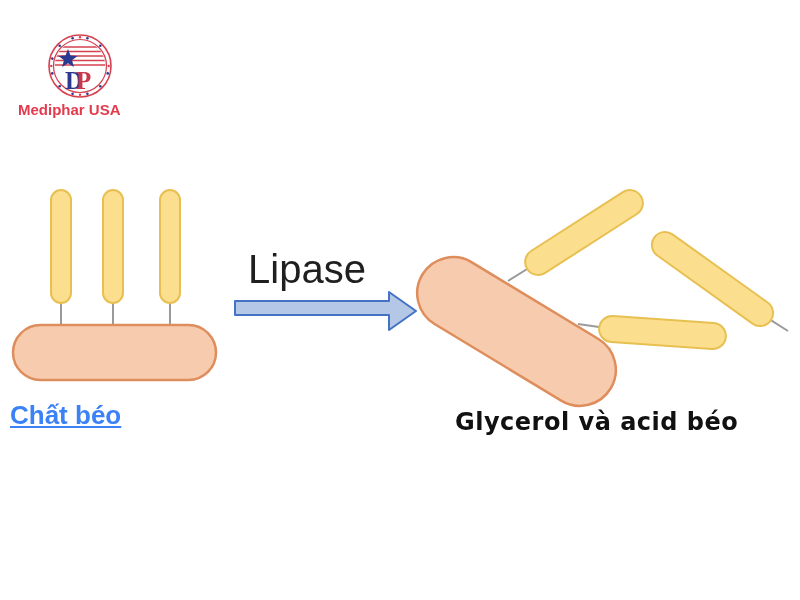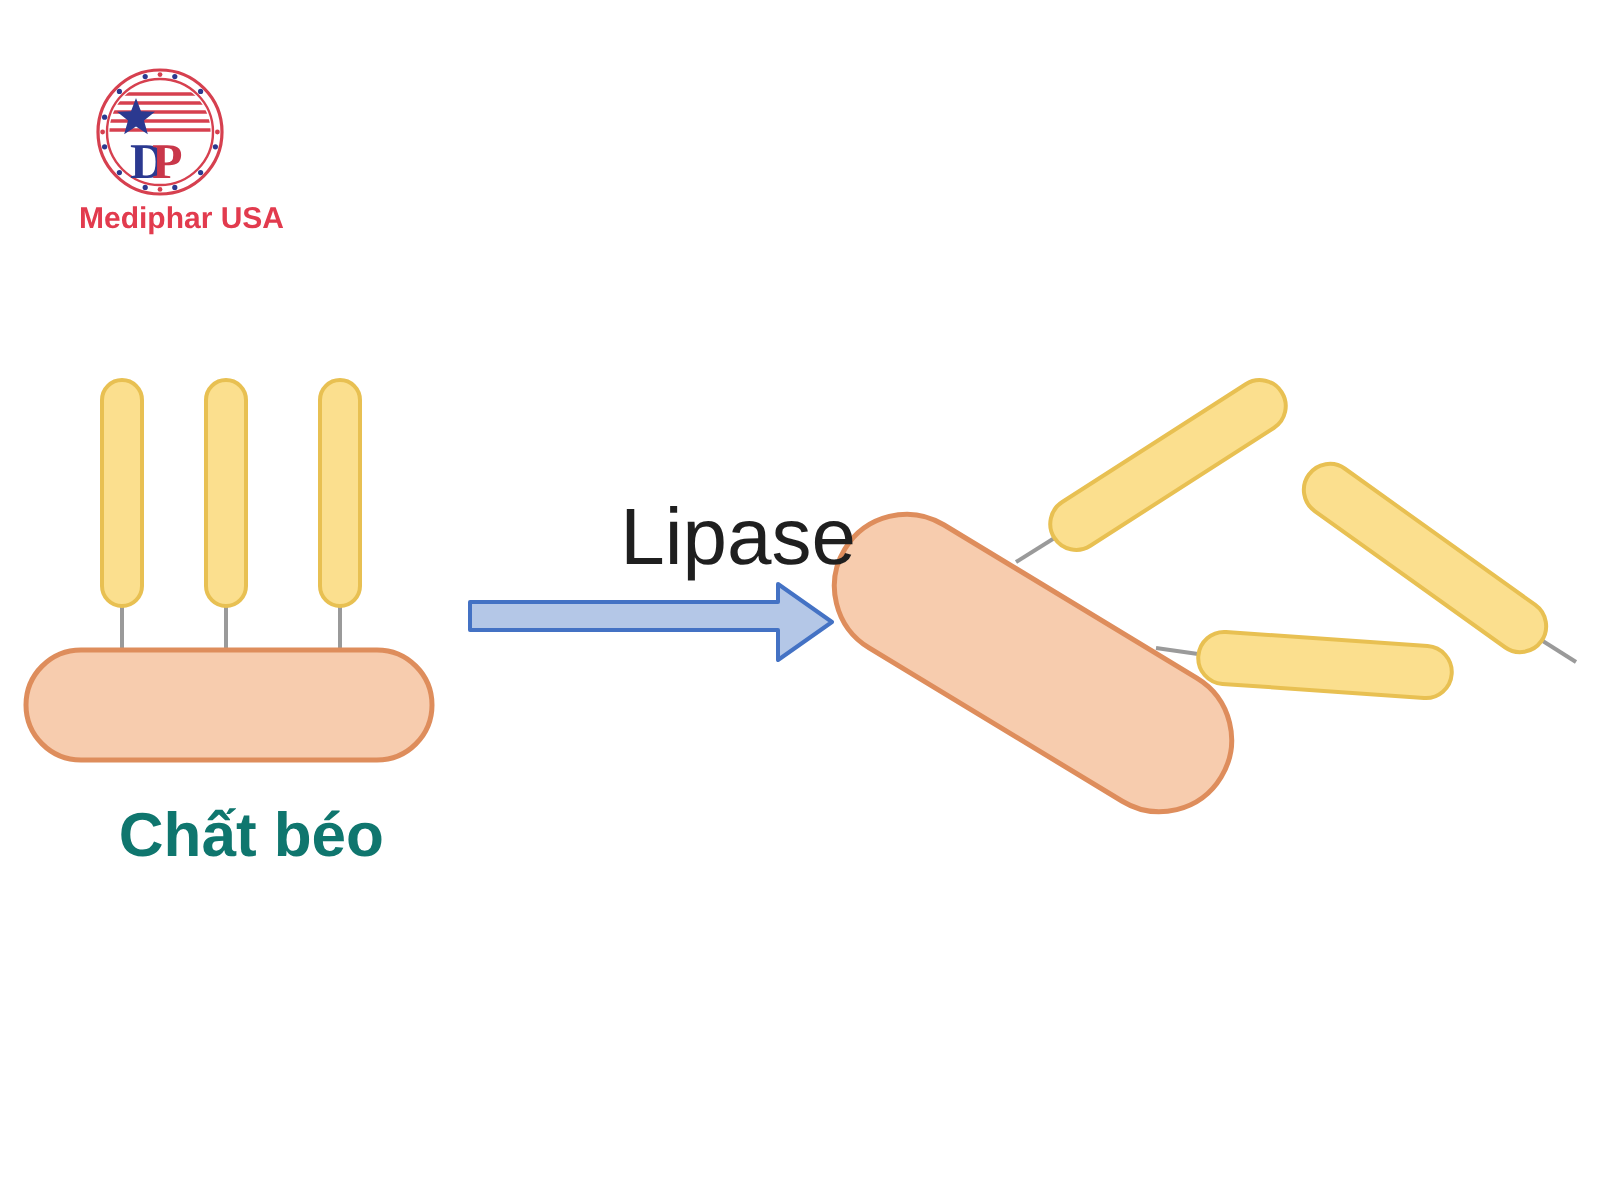--- a/index.html
+++ b/index.html
@@ -10,38 +10,39 @@
     background: #ffffff;
     overflow: hidden;
     font-family: "Liberation Sans", sans-serif;
   }
   .stage svg.diagram-layer {
     position: absolute;
     inset: 0;
   }
   .label {
     position: absolute;
-    text-align: right;
+    text-align: left;
     color: #1a1a1a;
     line-height: 1.1;
     white-space: nowrap;
   }
   .enzyme-label {
     left: 248px; top: 247px; width: 180px;
     font-size: 40px;
     font-weight: 500;
     color: #1f1f1f;
     font-family: "Liberation Sans", sans-serif;
   }
   .substrate-label {
     left: 10px; top: 401px; width: 182px;
-    font-size: 31px;
+    font-size: 26px;
     font-weight: 700;
-    color: #0f766e;
+    color: #3b82f6;
     font-family: "Liberation Sans", sans-serif;
+    text-decoration: underline;
   }
   .products-label {
     left: 455px; top: 409px; width: 300px;
     font-size: 24px;
     font-weight: 700;
     color: #111111;
     font-family: "DejaVu Sans", sans-serif;
     letter-spacing: 0.5px;
   }
   .brand-label {
@@ -130,13 +131,14 @@
       <rect class="fatty-pill" x="599" y="319.5" width="127" height="26" rx="13" transform="rotate(4 662.5 332.5)"></rect>
     </g>
   </svg>
 
   <div class="label brand-label">Mediphar USA</div>
 
   <div class="label enzyme-label">Lipase</div>
 
   <div class="label substrate-label">Chất béo</div>
 
+  <div class="label products-label">Glycerol và acid béo</div>
 </div>
 
 </body></html>

